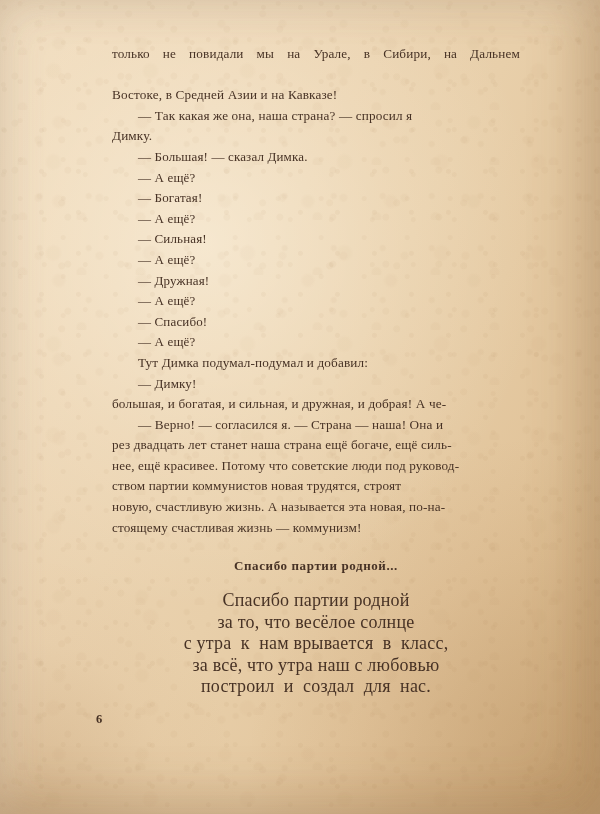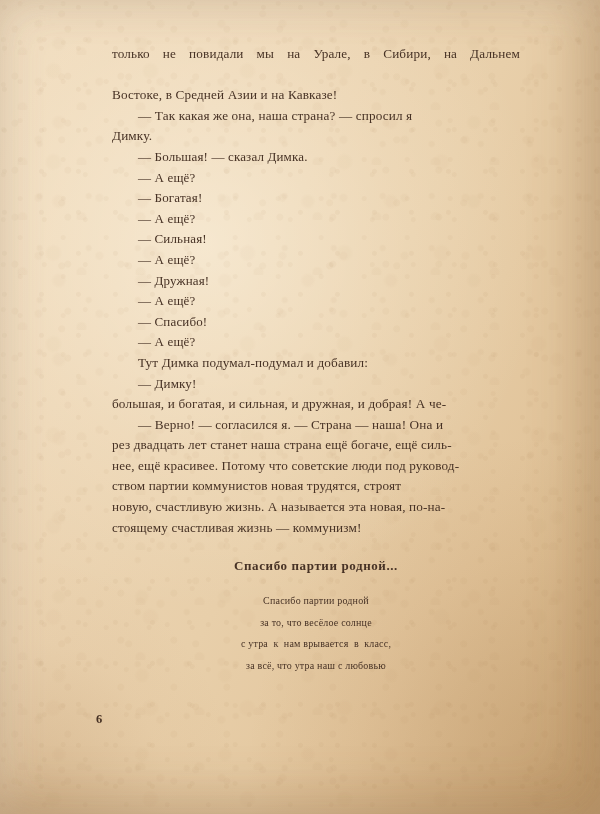--- a/index.html
+++ b/index.html
@@ -105,21 +105,21 @@
   }
 
   .poem {
     margin: 16px 0 0 0;
     padding: 0;
     list-style: none;
     text-align: center;
   }
 
   .poem-line {
-    font-size: 10px;
+    font-size: 18px;
     line-height: 21.5px;
     letter-spacing: 0.2px;
     white-space: pre;
   }
 
   .page-number {
     position: absolute;
     left: 96px;
     top: 712px;
     font-size: 12.5px;
@@ -173,20 +173,21 @@
       <div class="body-text">стоящему счастливая жизнь — коммунизм!</div>
     </div>
 
     <div class="heading">Спасибо партии родной...</div>
 
     <div class="poem">
       <div class="poem-line">Спасибо партии родной</div>
       <div class="poem-line">за то, что весёлое солнце</div>
       <div class="poem-line">с утра  к  нам врывается  в  класс,</div>
       <div class="poem-line">за всё, что утра наш с любовью</div>
+      <div class="poem-line">построил  и  создал  для  нас.</div>
     </div>
 
   </div>
 
   <div class="page-number">6</div>
 
   <div id="vignette"></div>
 </div>
 
 </body></html>

